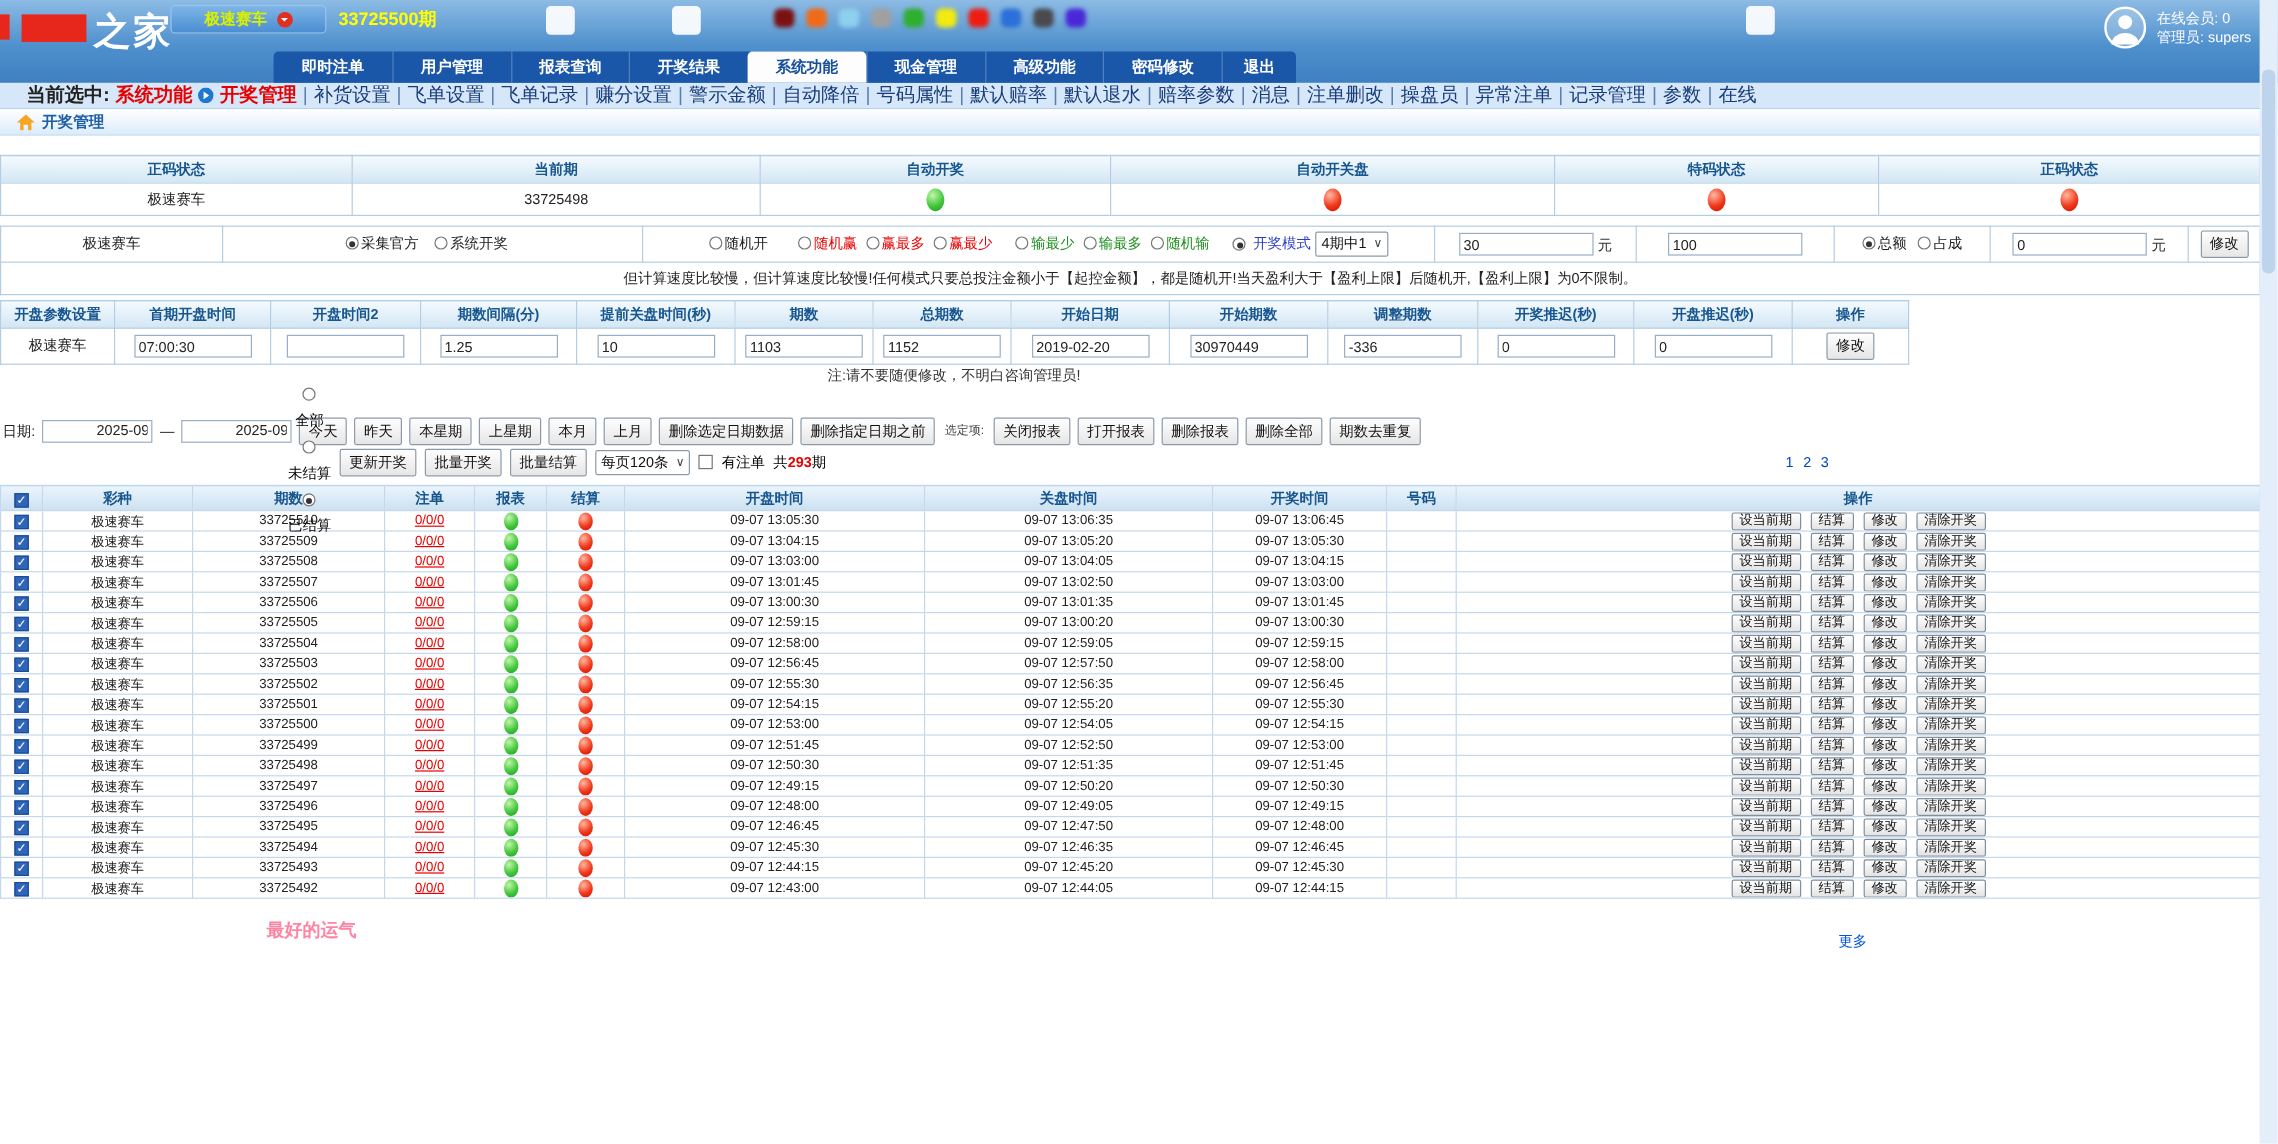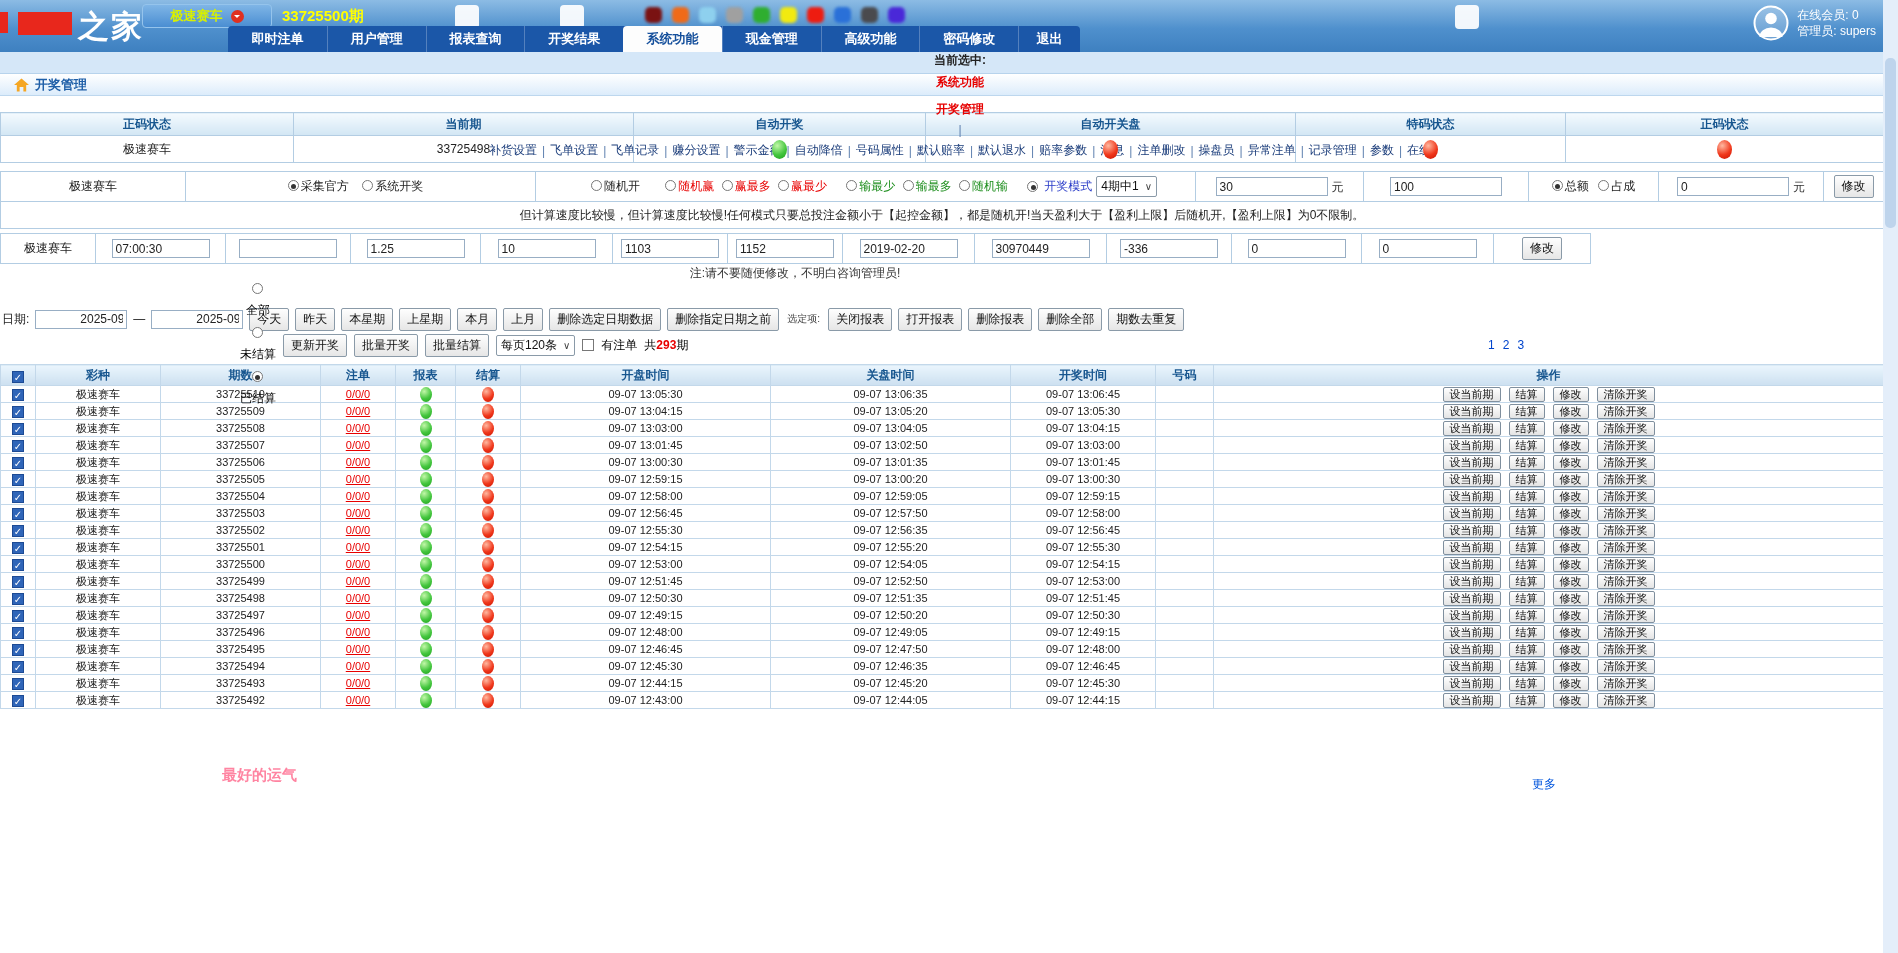--- a/index.html
+++ b/index.html
@@ -1,20 +1,20 @@
 <!DOCTYPE html>
 <html><head>
 <meta charset="utf-8">
 <style>
   * { margin:0; padding:0; box-sizing:border-box; }
   html,body { width:1898px; height:953px; background:#fff; overflow:hidden;
     font-family:"Liberation Sans","DejaVu Sans",sans-serif; font-size:12px; }
 
   
-  .hdr { position:relative; width:1898px; height:52px;
+  .hdr { position:relative; width:1898px; height:69px;
     background:linear-gradient(#8cbbe4 0%, #4f90cd 55%, #3e80c0 100%);text-decoration:underline; }
   .logo-redact { position:absolute; left:18px; top:12px; width:54px; height:23px; background:#e8271c; }
   .logo-sliver { position:absolute; left:0; top:12px; width:8px; height:21px; background:#e8271c; }
   .logo-text { position:absolute; left:78px; top:6px; color:#fff; font-size:31px; font-weight:bold; letter-spacing:2px; }
   .game-btn { position:absolute; left:142px; top:4px; width:130px; height:24px;
     background:linear-gradient(#7fb5e6,#4a8ed2); border:1px solid #95c4ec; border-radius:4px;
     display:flex; align-items:center; justify-content:center; gap:8px; cursor:pointer; }
   .game-btn .lbl { color:#d8f000; font-weight:bold; font-size:13px; }
   .g-caret { width:13px; height:13px; border-radius:50%; background:#e03020; position:relative; }
   .g-caret::after { content:""; position:absolute; left:3.5px; top:5px; border:3px solid transparent; border-top-color:#fff; }
@@ -29,21 +29,21 @@
   .navbar { position:absolute; left:228px; bottom:0; width:852px; height:26px;
     background:#1b57a8; border-radius:4px 4px 0 0; display:flex; align-items:stretch;margin-top:39px; }
   .nav-tab { flex:1 1 92px; display:flex; align-items:center; justify-content:center;
     color:#fff; font-size:13px; font-weight:bold; cursor:pointer; border-left:1px solid rgba(255,255,255,.25); }
   .nav-tab:first-child { border-left:none; }
   .nav-tab.active { background:#fdfdfd; color:#16509c; border-radius:4px 4px 0 0; border-left:none; }
   .nav-tab.last { flex:0 1 62px; }
 
   
   .subnav { width:1898px; height:22px; background:#d5e7f8; border-bottom:1px solid #b7d3ec;
-    display:flex; align-items:center; padding-left:22px; gap:5px; font-size:12px; color:#1a3c7a;flex-direction:column; }
+    display:flex; align-items:center; padding-left:22px; gap:5px; font-size:16px; color:#1a3c7a; }
   .sn-label { color:#222; font-weight:bold; }
   .sn-cur { color:#e60000; font-weight:bold; }
   .sn-arrow { width:13px; height:13px; }
   .sn-active { color:#e60000; font-weight:bold; cursor:pointer; }
   .sep { color:#5c7fae; }
   .subnav-item { cursor:pointer; }
 
   
   .sec-title { width:1898px; height:22px; background:linear-gradient(#ffffff,#dcecfb);
     border-bottom:1px solid #bdd7ee; display:flex; align-items:center; gap:6px; padding-left:14px; }
@@ -317,20 +317,35 @@
       <col style="width:115px">
       <col style="width:115px">
       <col style="width:132px">
       <col style="width:132px">
       <col style="width:125px">
       <col style="width:130px">
       <col style="width:132px">
       <col style="width:97px">
     </colgroup>
   <tbody>
+      <tr>
+    <th>开盘参数设置</th>
+    <th>首期开盘时间</th>
+    <th>开盘时间2</th>
+    <th>期数间隔(分)</th>
+    <th>提前关盘时间(秒)</th>
+    <th>期数</th>
+    <th>总期数</th>
+    <th>开始日期</th>
+    <th>开始期数</th>
+    <th>调整期数</th>
+    <th>开奖推迟(秒)</th>
+    <th>开盘推迟(秒)</th>
+    <th>操作</th>
+  </tr>
   <tr style="height:30px;">
     <td>极速赛车</td>
     <td><input class="txt w96" value="07:00:30" style=""></td>
     <td><input class="txt w96" style=""></td>
     <td><input class="txt w96" value="1.25" style=""></td>
     <td><input class="txt w96" value="10" style=""></td>
     <td><input class="txt w96" value="1103" style=""></td>
     <td><input class="txt w96" value="1152" style=""></td>
     <td><input class="txt w96" value="2019-02-20" style=""></td>
     <td><input class="txt w96" value="30970449" style=""></td>

